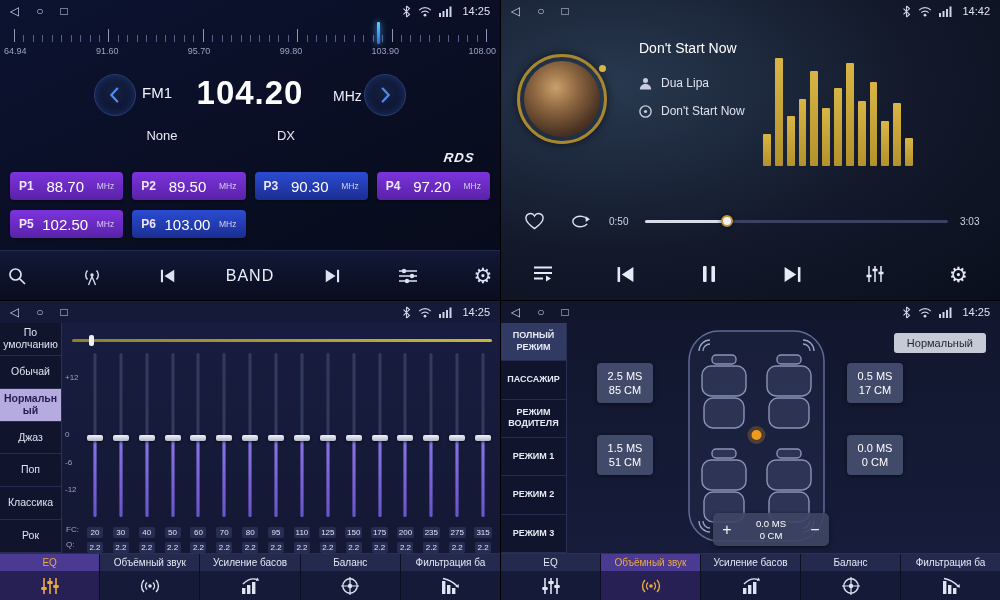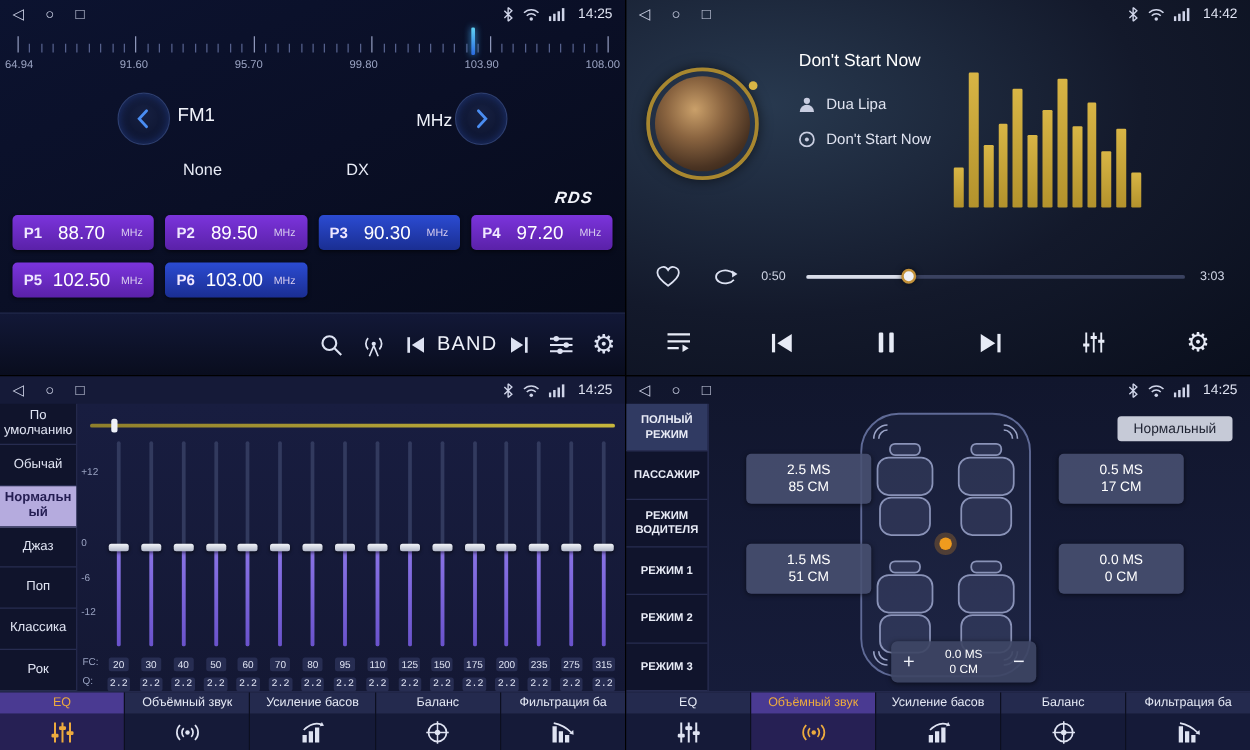--- a/index.html
+++ b/index.html
@@ -34,21 +34,21 @@
   .pty{position:absolute;left:132px;top:128px;width:60px;text-align:center;font-size:13px;color:#e8ebf6;}
   .dxmode{position:absolute;left:266px;top:128px;width:40px;text-align:center;font-size:13px;color:#e8ebf6;}
   .rds{position:absolute;right:26px;top:150px;font-size:13px;font-weight:bold;font-style:italic;color:#f2f4fb;letter-spacing:1px;transform:skewX(-8deg);}
   .preset-grid{position:absolute;left:10px;right:10px;top:172px;height:66px;display:grid;grid-template-columns:repeat(4,1fr);grid-template-rows:1fr 1fr;gap:10px 9px;}
   .preset{border-radius:4px;display:flex;align-items:center;padding:0 9px;gap:5px;cursor:pointer;box-shadow:0 1px 3px rgba(0,0,0,.5);}
   .preset.purple{background:linear-gradient(180deg,#7b34dc,#5a21a8);}
   .preset.blue{background:linear-gradient(180deg,#2b4bd2,#1a2e92);}
   .pid{font-size:12px;font-weight:bold;color:#efe7ff;}
   .pfreq{flex:1;text-align:center;font-size:15px;color:#fff;}
   .punit{font-size:8.5px;color:#d9cfef;}
-  .radio-toolbar{position:absolute;left:0;right:0;bottom:0;height:50px;display:flex;align-items:center;justify-content:flex-end;background:linear-gradient(#121837,#090d1e);border-top:1px solid #222a4e;margin-top:29px;}
+  .radio-toolbar{position:absolute;left:0;right:0;bottom:0;height:50px;display:flex;align-items:center;justify-content:space-between;background:linear-gradient(#121837,#090d1e);border-top:1px solid #222a4e;margin-top:29px;}
   .tbicon{display:flex;align-items:center;justify-content:center;color:#dde2f2;cursor:pointer;min-width:34px;}
   .band-btn{font-size:16px;color:#eef1f9;letter-spacing:1px;cursor:pointer;}
   .gear{font-size:21px;line-height:1;color:#dde2f2;}
 
   
   .album-ring{position:absolute;left:16px;top:54px;width:90px;height:90px;border-radius:50%;border:3px solid #a8872f;box-shadow:0 0 10px rgba(0,0,0,.6);}
   .album-art{position:absolute;inset:4px;border-radius:50%;background:radial-gradient(circle at 42% 35%,#caa06a 0%,#8a6440 35%,#4a3322 70%,#241a10 100%);}
   .album-ring::after{content:"";position:absolute;right:-2px;top:8px;width:7px;height:7px;border-radius:50%;background:#d8b545;}
   .trk-title{position:absolute;left:138px;top:40px;font-size:14px;color:#fff;}
   .trk-row{position:absolute;left:138px;display:flex;align-items:center;gap:9px;font-size:12px;color:#dfe3f0;}
@@ -94,21 +94,21 @@
   .tab-icons{flex:1;display:flex;align-items:center;justify-content:center;background:#151a38;color:#dfe3f2;}
   .tab.active .tab-label{background:#4a3a92;color:#ecaa3e;}
   .tab.active .tab-icons{background:#262054;color:#ecaa3e;}
 
   
   .sur-sidebar{position:absolute;left:0;top:22px;bottom:47px;width:66px;background:#10142c;border-right:1px solid #2a2f55;display:flex;flex-direction:column;}
   .sur-side-item{flex:1;display:flex;align-items:center;justify-content:center;text-align:center;font-size:9px;font-weight:bold;line-height:1.25;color:#e8ebf6;border-bottom:1px solid #272c50;padding:1px 3px;cursor:pointer;}
   .sur-side-item.active{background:#303a62;}
   .profile-btn{position:absolute;right:14px;top:32px;background:#c6cad7;color:#1e2231;font-size:11px;padding:4px 13px;border-radius:3px;border:none;cursor:pointer;font-family:inherit;}
   .car-wrap{position:absolute;left:168px;top:26px;width:175px;height:218px;}
-  .delay-box{position:absolute;width:100px;height:40px;background:rgba(73,81,114,.88);border-radius:4px;display:flex;flex-direction:column;align-items:center;justify-content:center;gap:2px;color:#fff;font-size:11px;box-shadow:0 1px 4px rgba(0,0,0,.5);}
+  .delay-box{position:absolute;width:56px;height:40px;background:rgba(73,81,114,.88);border-radius:4px;display:flex;flex-direction:column;align-items:center;justify-content:center;gap:2px;color:#fff;font-size:11px;box-shadow:0 1px 4px rgba(0,0,0,.5);}
   .center-adjust{position:absolute;left:212px;top:212px;width:116px;height:33px;background:rgba(62,69,100,.92);border-radius:5px;display:flex;align-items:center;box-shadow:0 1px 4px rgba(0,0,0,.5);}
   .adj-btn{width:28px;background:none;border:none;color:#eef1f8;font-size:16px;line-height:1;cursor:pointer;font-family:inherit;padding:0;}
   .adj-val{flex:1;text-align:center;font-size:9.5px;line-height:1.25;color:#fff;display:flex;flex-direction:column;}
 </style>
 </head>
 <body>
 
 <div class="screen">
 
   <div class="quad" id="q-radio">
@@ -201,20 +201,21 @@
         <span>103.90</span>
         <span>108.00</span>
       </div>
 
     <div class="nav-circle" style="left:94px;">
       <svg width="22" height="22" viewBox="0 0 24 24">
           <path d="M14.5 5 L8 12 L14.5 19" fill="none" stroke="currentColor" stroke-width="2.4" stroke-linecap="round"></path>
         </svg>
     </div>
     <div class="band-label">FM1</div>
+    <div class="freq-big">104.20</div>
     <div class="freq-unit">MHz</div>
     <div class="nav-circle" style="left:364px;">
       <svg width="22" height="22" viewBox="0 0 24 24">
           <path d="M9.5 5 L16 12 L9.5 19" fill="none" stroke="currentColor" stroke-width="2.4" stroke-linecap="round"></path>
         </svg>
     </div>
     <div class="pty">None</div>
     <div class="dxmode">DX</div>
     <div class="rds">RDS</div>
 
@@ -561,21 +562,21 @@
             <div class="fcq-cell"><span>150</span></div>
             <div class="fcq-cell"><span>175</span></div>
             <div class="fcq-cell"><span>200</span></div>
             <div class="fcq-cell"><span>235</span></div>
             <div class="fcq-cell"><span>275</span></div>
             <div class="fcq-cell"><span>315</span></div>
           </div>
       </div>
       <div class="fcq-row" style="bottom:2px;">
         <span class="fcq-label">Q:</span>
-        <div style="flex:1;display:flex;font-family:Liberation Mono, monospace;">
+        <div style="flex:1;display:flex;">
             <div class="fcq-cell"><span>2.2</span></div>
             <div class="fcq-cell"><span>2.2</span></div>
             <div class="fcq-cell"><span>2.2</span></div>
             <div class="fcq-cell"><span>2.2</span></div>
             <div class="fcq-cell"><span>2.2</span></div>
             <div class="fcq-cell"><span>2.2</span></div>
             <div class="fcq-cell"><span>2.2</span></div>
             <div class="fcq-cell"><span>2.2</span></div>
             <div class="fcq-cell"><span>2.2</span></div>
             <div class="fcq-cell"><span>2.2</span></div>

